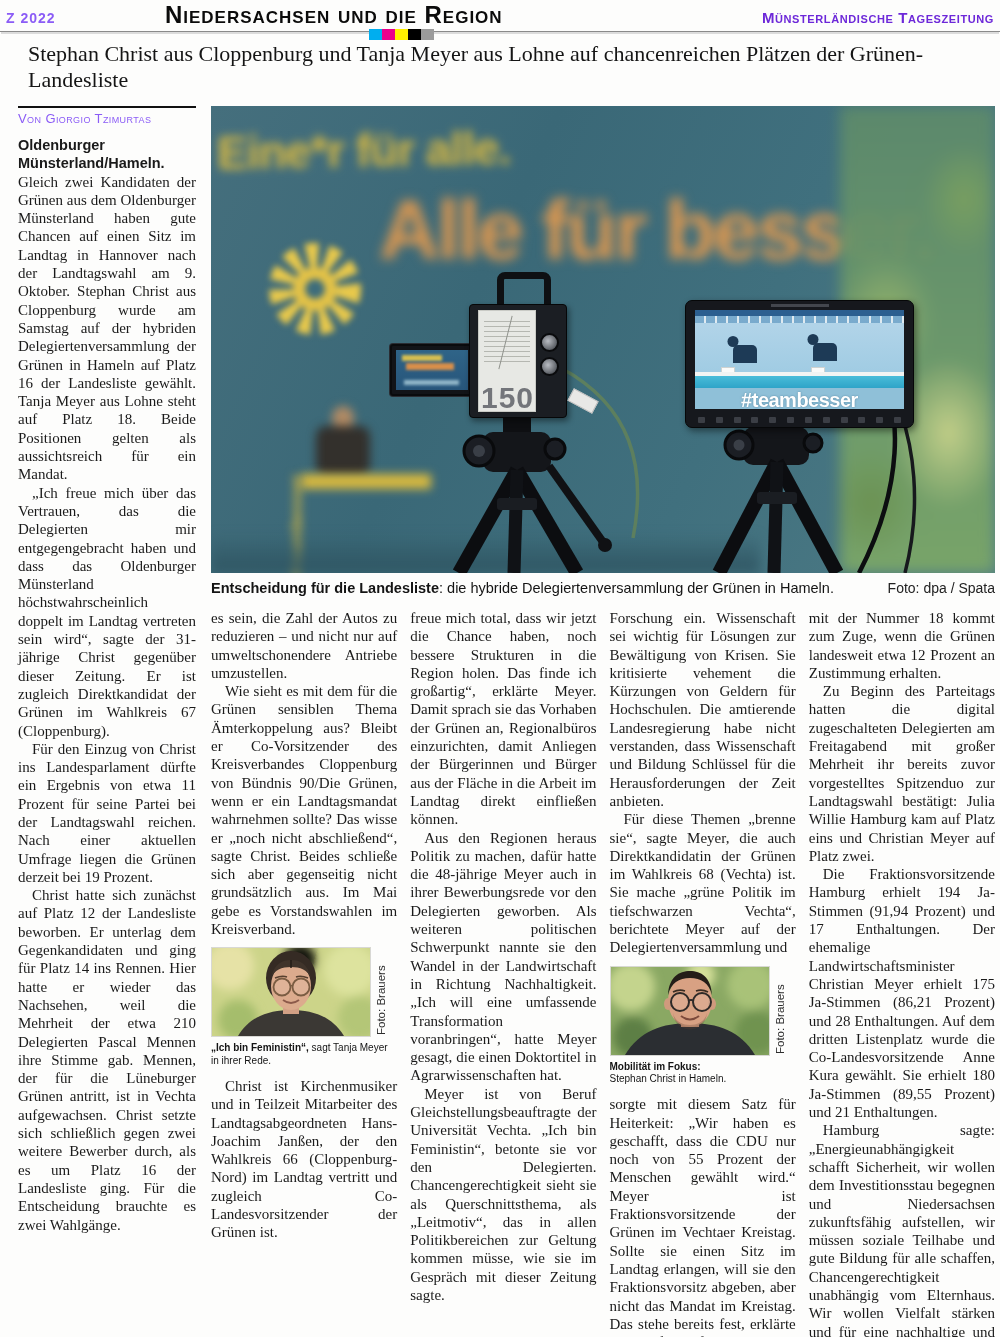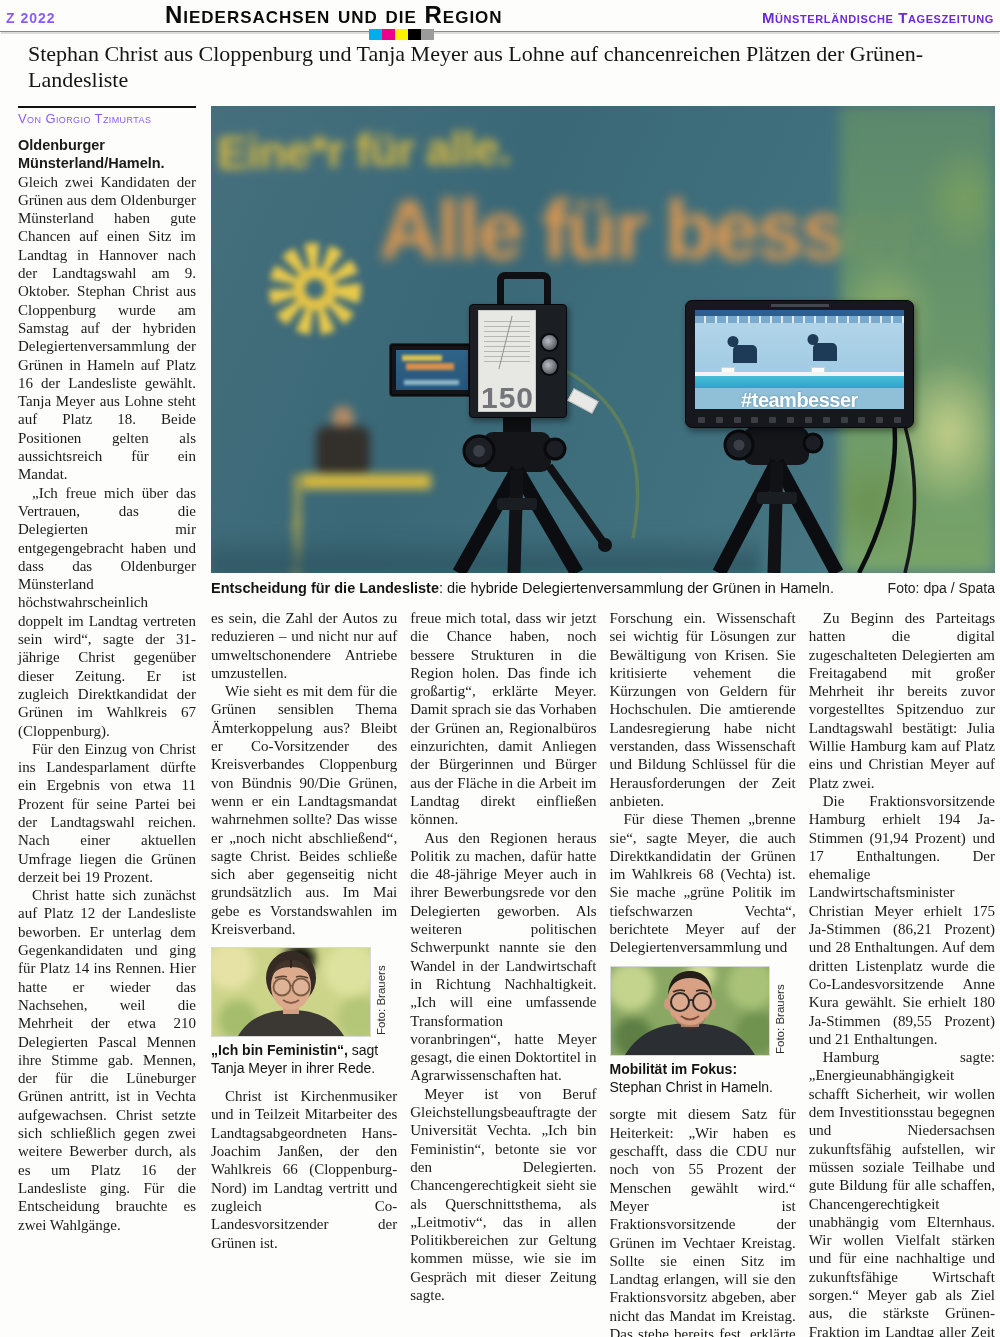--- a/index.html
+++ b/index.html
@@ -103,21 +103,21 @@
   .cap-credit{font-size:14px;color:#222;white-space:nowrap;margin-left:20px;}
   
   .cols{display:flex;gap:13px;margin-top:13px;}
   .cols .col{flex:1 1 0;min-width:0;}
   
   .portrait{display:flex;margin:9px 0 0 0;}
   .pimg{width:158px;height:88px;border:1px solid #d8d8d4;position:relative;overflow:hidden;flex:0 0 158px;}
   .pimg svg{display:block;}
   .pcredit{writing-mode:vertical-rl;transform:rotate(180deg);font-family:"Liberation Sans",sans-serif;
            font-size:11.5px;color:#2d2d2d;height:88px;margin-left:4px;text-align:left;}
-  .pcap{font-family:"Liberation Sans",sans-serif;font-size:14px;line-height:1.28;margin:5px 0 9px 0;color:#141414;}
+  .pcap{font-family:"Liberation Sans",sans-serif;font-size:10px;line-height:1.28;margin:5px 0 9px 0;color:#141414;}
   .rig{position:absolute;inset:0;pointer-events:none;}
 </style>
 </head>
 <body>
 
 <div class="page">
 
   <div class="hdr">
     <span class="hdr-date">Z 2022</span>
     <span class="hdr-section">Niedersachsen und die Region</span>
@@ -339,20 +339,21 @@
                 <path d="M 70 49 Q 79 56 88 49" stroke="#7c4a3c" stroke-width="2" fill="none"></path>
               </svg>
             </div>
             <div class="pcredit">Foto: Brauers</div>
           </div>
           <p class="pcap"><b>Mobilität im Fokus:</b><br><span> Stephan Christ in Hameln.</span></p>
           <p class="bp">sorgte mit diesem Satz für Heiterkeit: „Wir haben es geschafft, dass die CDU nur noch von 55 Prozent der Menschen gewählt wird.“ Meyer ist Fraktionsvorsitzende der Grünen im Vechtaer Kreistag. Sollte sie einen Sitz im Landtag erlangen, will sie den Fraktionsvorsitz abgeben, aber nicht das Mandat im Kreistag. Das stehe bereits fest, erklärte sie auf Anfrage. Meyers Listenplatz</p>
         </div>
 
         <div class="col">
+          <p class="bp">mit der Nummer 18 kommt zum Zuge, wenn die Grünen landesweit etwa 12 Prozent an Zustimmung erhalten.</p>
           <p class="bp ind">Zu Beginn des Parteitags hatten die digital zugeschalteten Delegierten am Freitagabend mit großer Mehrheit ihr bereits zuvor vorgestelltes Spitzenduo zur Landtagswahl bestätigt: Julia Willie Hamburg kam auf Platz eins und Christian Meyer auf Platz zwei.</p>
           <p class="bp ind">Die Fraktionsvorsitzende Hamburg erhielt 194 Ja-Stimmen (91,94 Prozent) und 17 Enthaltungen. Der ehemalige Landwirtschaftsminister Christian Meyer erhielt 175 Ja-Stimmen (86,21 Prozent) und 28 Enthaltungen. Auf dem dritten Listenplatz wurde die Co-Landesvorsitzende Anne Kura gewählt. Sie erhielt 180 Ja-Stimmen (89,55 Prozent) und 21 Enthaltungen.</p>
           <p class="bp ind">Hamburg sagte: „Energieunabhängigkeit schafft Sicherheit, wir wollen dem Investitionsstau begegnen und Niedersachsen zukunftsfähig aufstellen, wir müssen soziale Teilhabe und gute Bildung für alle schaffen, Chancengerechtigkeit unabhängig vom Elternhaus. Wir wollen Vielfalt stärken und für eine nachhaltige und zukunftsfähige Wirtschaft sorgen.“ Meyer gab als Ziel aus, die stärkste Grünen-Fraktion im Landtag aller Zeit zu stellen.</p>
         </div>
 
       </div>
     </div>
   </div>
 </div>
 

